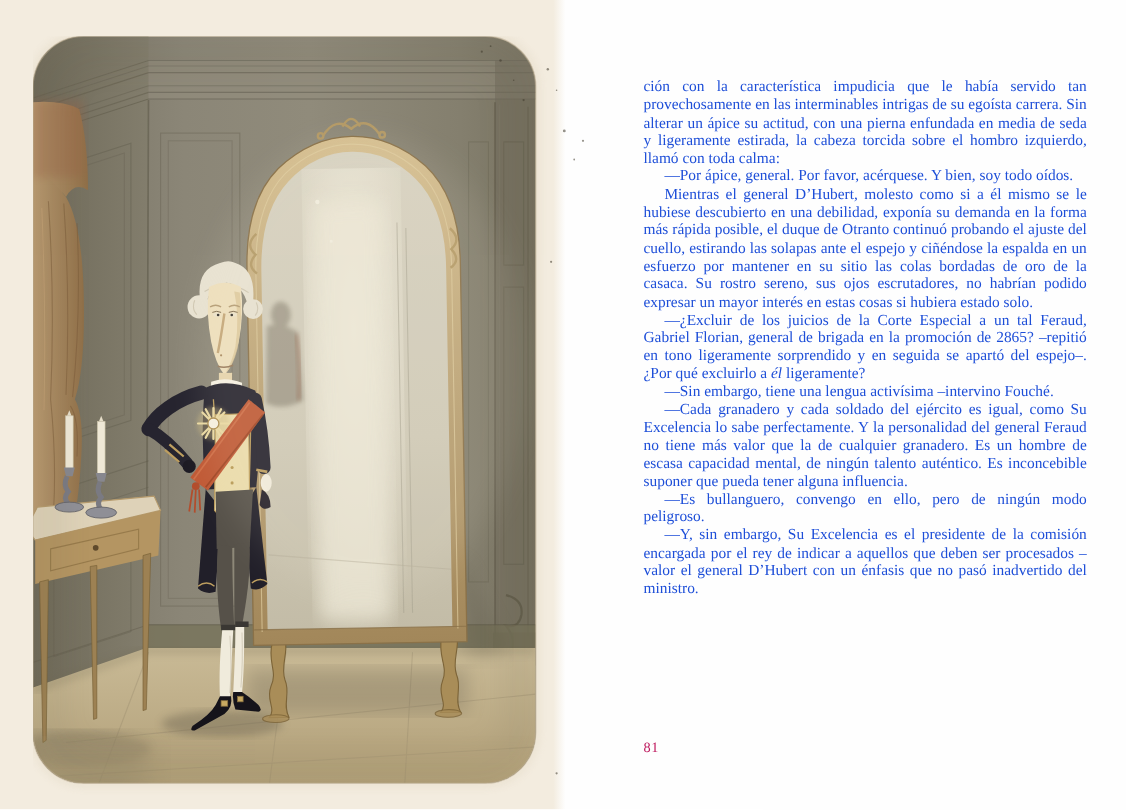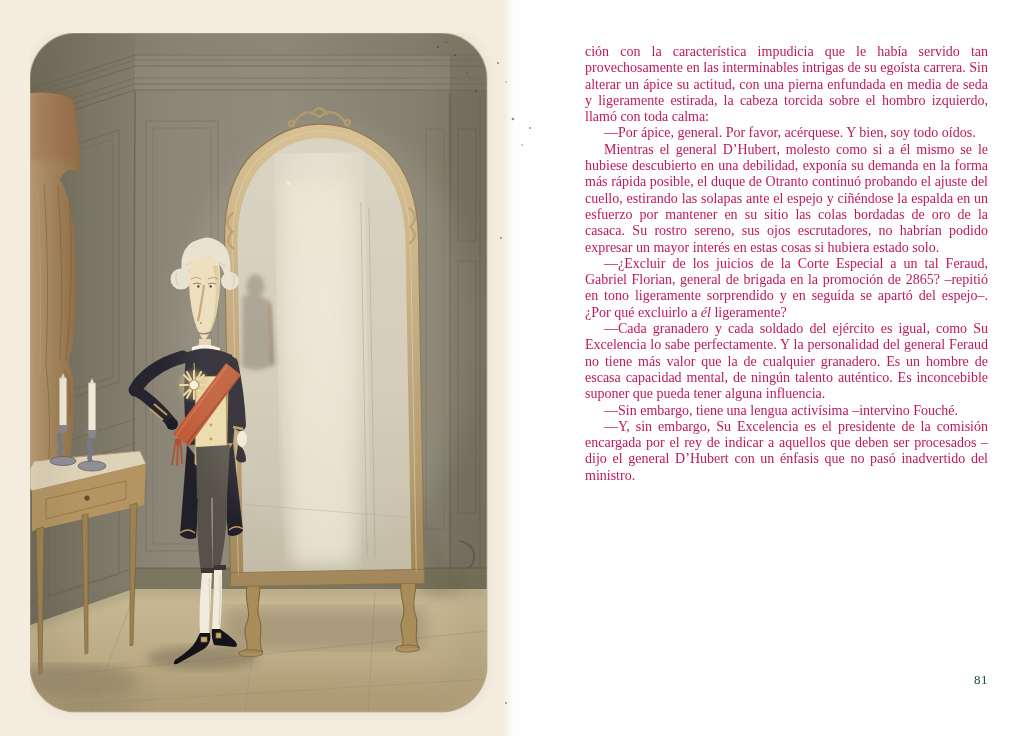--- a/index.html
+++ b/index.html
@@ -10,31 +10,31 @@
   }
   .left-page{
     position:absolute;left:0;top:0;width:514px;height:736px;
     background:linear-gradient(90deg,#f3ecdf 0px,#f3ecdf 503px,rgba(243,236,223,0) 514px);
   }
   .illustration-svg{position:absolute;left:30px;top:33px;}
   .right-page{
     position:absolute;left:514px;top:0;right:0;height:736px;
   }
   .text-column{
-    position:absolute;left:71px;top:44px;width:403px;
-    color:#be185d;font-size:14px;line-height:16.3px;
+    position:absolute;left:71px;top:72px;width:403px;
+    color:#1d4ed8;font-size:14px;line-height:16.3px;
     text-align:justify;
     -webkit-hyphens:auto;hyphens:auto;
   }
   .para{margin:0;padding:0;}
   .para.ind{text-indent:19px;}
   .para i{}
   .page-number{
     position:absolute;left:71px;top:672px;width:403px;
-    text-align:right;font-size:13px;color:#14532d;letter-spacing:.5px;
+    text-align:left;font-size:13px;color:#be185d;letter-spacing:.5px;
   }
 </style>
 </head>
 <body>
 
 <div class="stage">
 
   <div class="left-page">
     <svg class="illustration-svg" width="510" height="690" viewBox="0 0 510 690" xmlns="http://www.w3.org/2000/svg" aria-label="Watercolor caricature of a gaunt man in Napoleonic court dress — dark embroidered coat with a silver star, red sash, knee breeches, white stockings and buckled shoes — posing with a hand on his hip before a tall gilded cheval mirror in a panelled grey-green room, beside a small console table with two candlesticks and a drawn-back curtain.">
       <defs>
@@ -360,21 +360,22 @@
     </svg>
   </div>
 
   <div class="right-page">
     <div class="text-column">
       <div class="paras">
           <p class="para"><span>ción con la característica impudicia que le había servido tan provechosamente en las interminables intrigas de su egoísta carrera. Sin alterar un ápice su actitud, con una pierna enfundada en media de seda y ligeramente estirada, la cabeza torcida sobre el hombro izquierdo, llamó con toda calma:</span></p>
           <p class="para ind"><span>—Por ápice, general. Por favor, acérquese. Y bien, soy todo oídos.</span></p>
           <p class="para ind"><span>Mientras el general D’Hubert, molesto como si a él mismo se le hubiese descubierto en una debilidad, exponía su demanda en la forma más rápida posible, el duque de Otranto continuó probando el ajuste del cuello, estirando las solapas ante el espejo y ciñéndose la espalda en un esfuerzo por mantener en su sitio las colas bordadas de oro de la casaca. Su rostro sereno, sus ojos escrutadores, no habrían podido expresar un mayor interés en estas cosas si hubiera estado solo.</span></p>
           <p class="para ind"><span>—¿Excluir de los juicios de la Corte Especial a un tal Feraud, Gabriel Florian, general de brigada en la promoción de 2865? –repitió en tono ligeramente sorprendido y en seguida se apartó del espejo–. ¿Por qué excluirlo a </span><i>él</i><span> ligeramente?</span></p>
+          <p class="para ind"><span>—Sin embargo, tiene una lengua activísima –intervino Fouché.</span></p>
           <p class="para ind"><span>—Cada granadero y cada soldado del ejército es igual, como Su Excelencia lo sabe perfectamente. Y la personalidad del general Feraud no tiene más valor que la de cualquier granadero. Es un hombre de escasa capacidad mental, de ningún talento auténtico. Es inconcebible suponer que pueda tener alguna influencia.</span></p>
-          <p class="para ind"><span>—Sin embargo, tiene una lengua activísima –intervino Fouché.</span></p>
-          <p class="para ind"><span>—Y, sin embargo, Su Excelencia es el presidente de la comisión encargada por el rey de indicar a aquellos que deben ser procesados –dijo el general D’Hubert con un énfasis que no pasó inadvertido del ministro.</span></p>
+          <p class="para ind"><span>—Es bullanguero, convengo en ello, pero de ningún modo peligroso.</span></p>
+          <p class="para ind"><span>—Y, sin embargo, Su Excelencia es el presidente de la comisión encargada por el rey de indicar a aquellos que deben ser procesados –valor el general D’Hubert con un énfasis que no pasó inadvertido del ministro.</span></p>
         </div>
     </div>
     <div class="page-number">81</div>
   </div>
 
 </div>
 
 </body></html>

